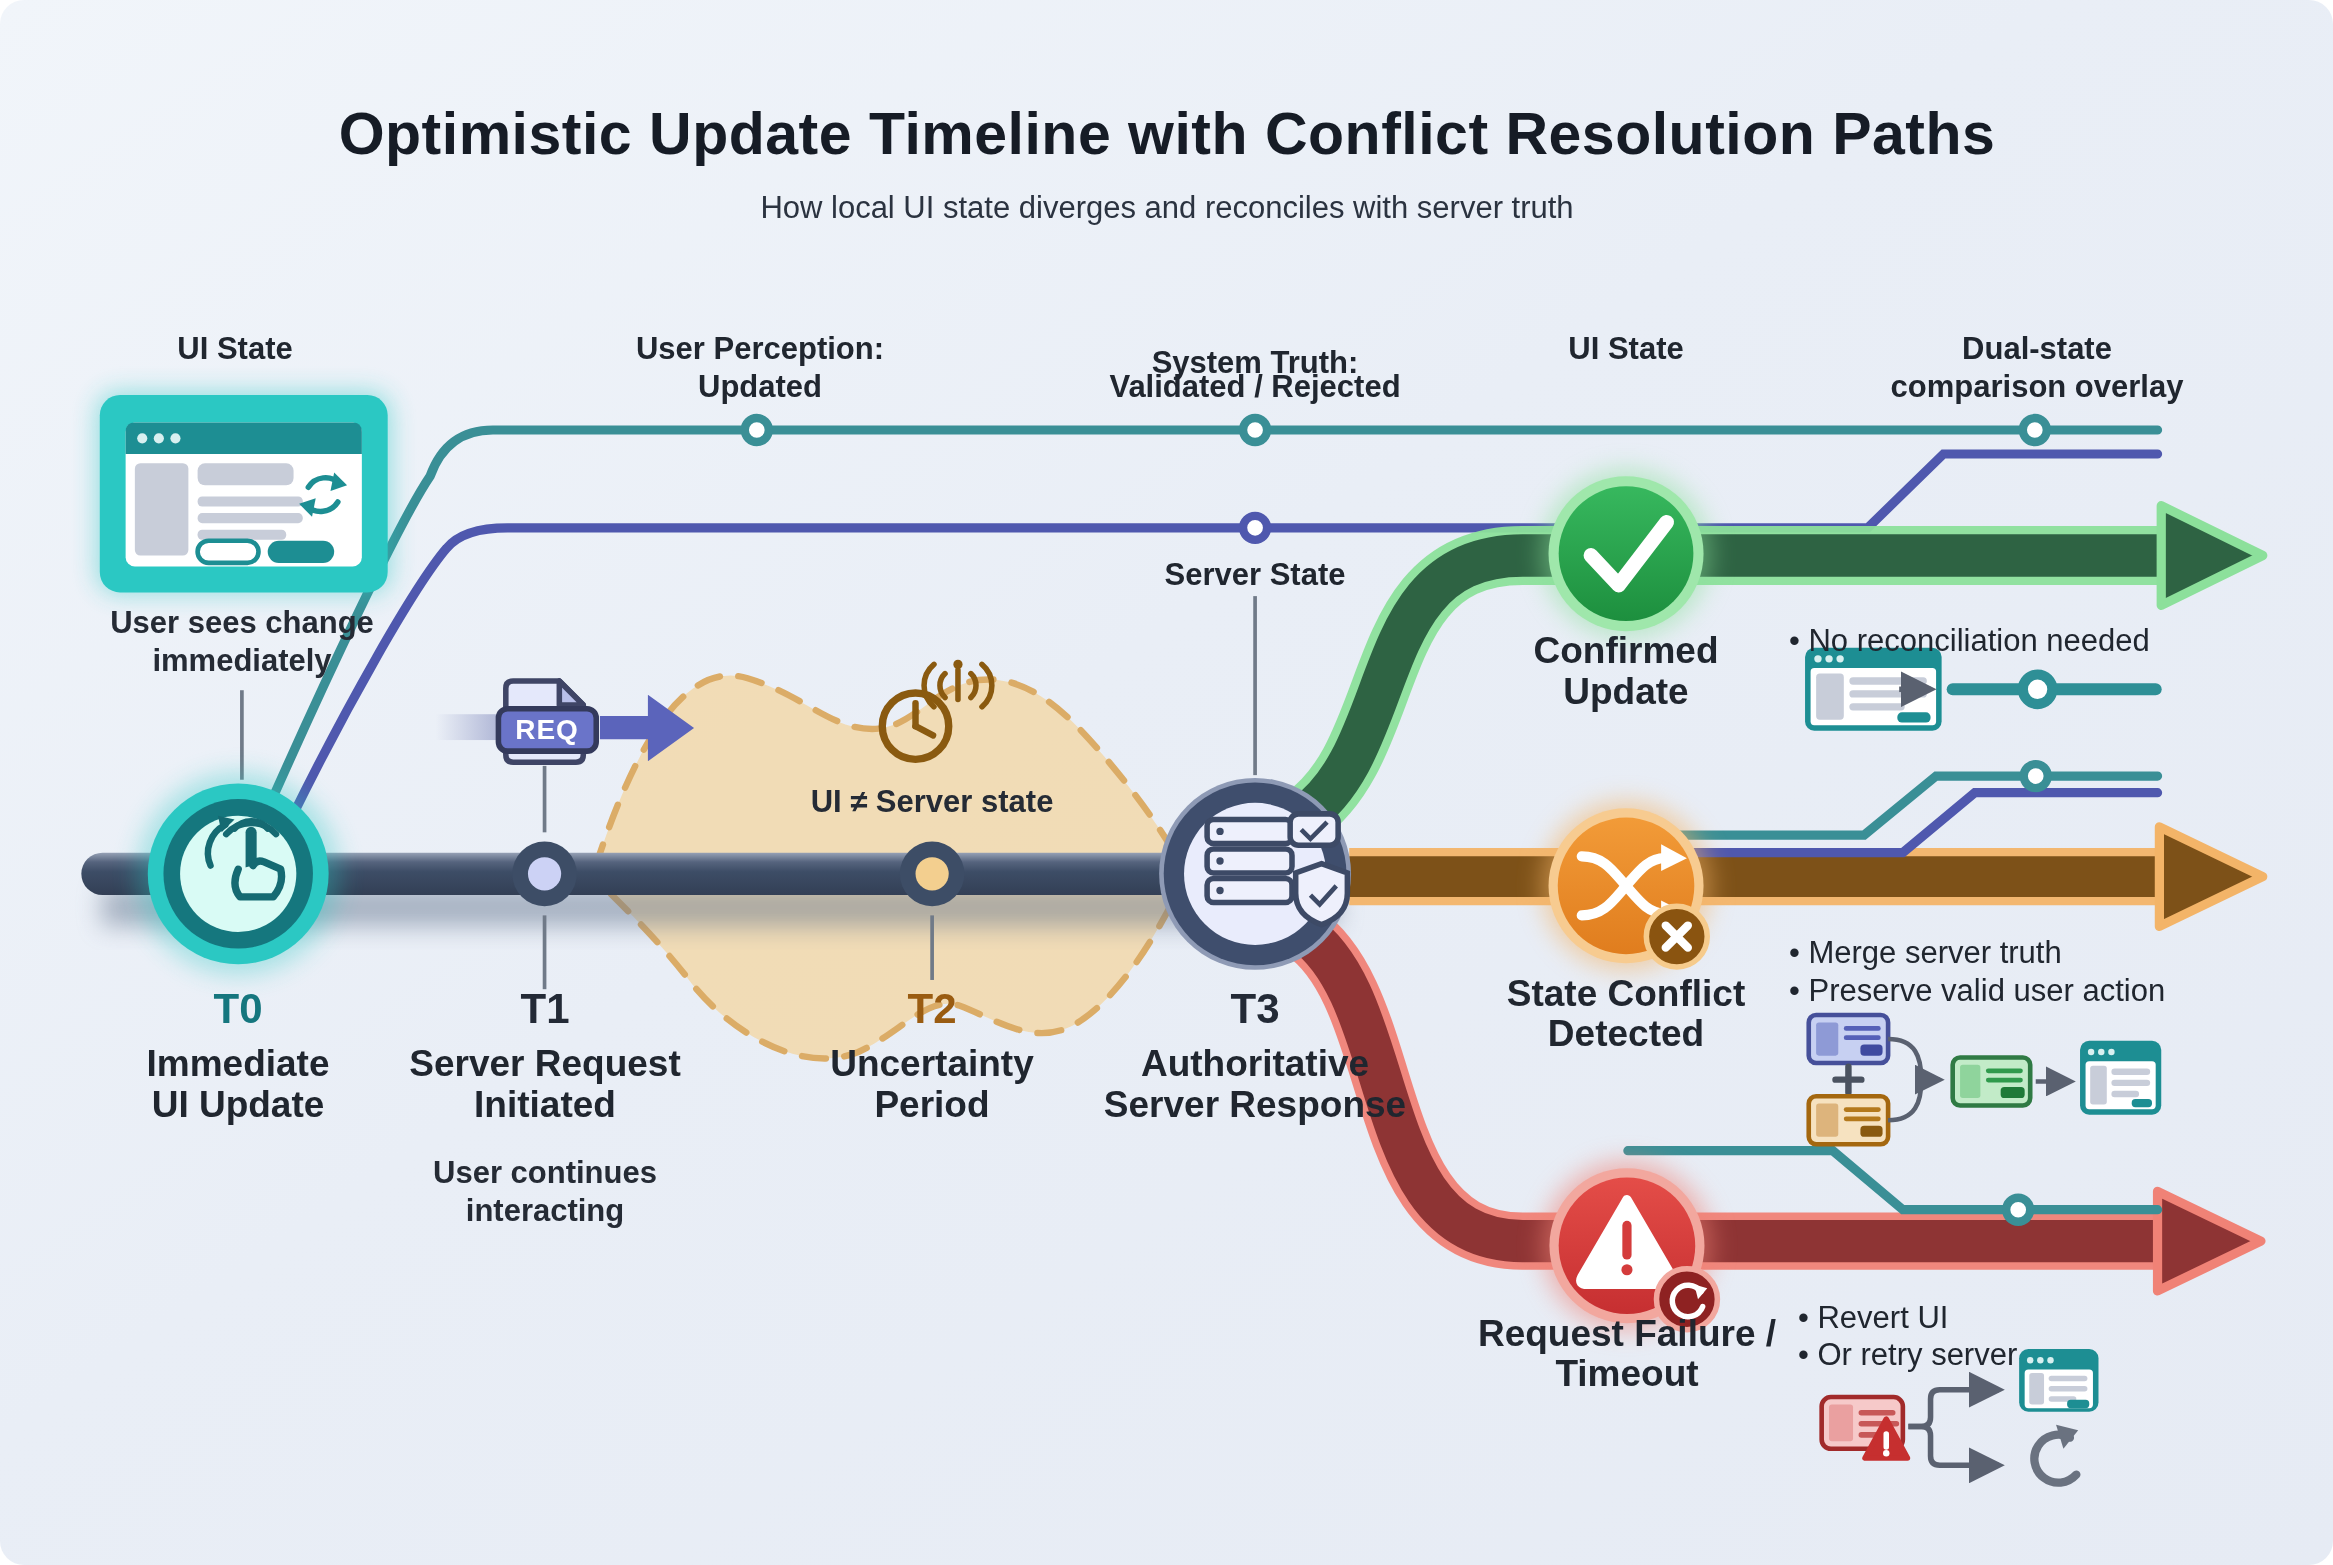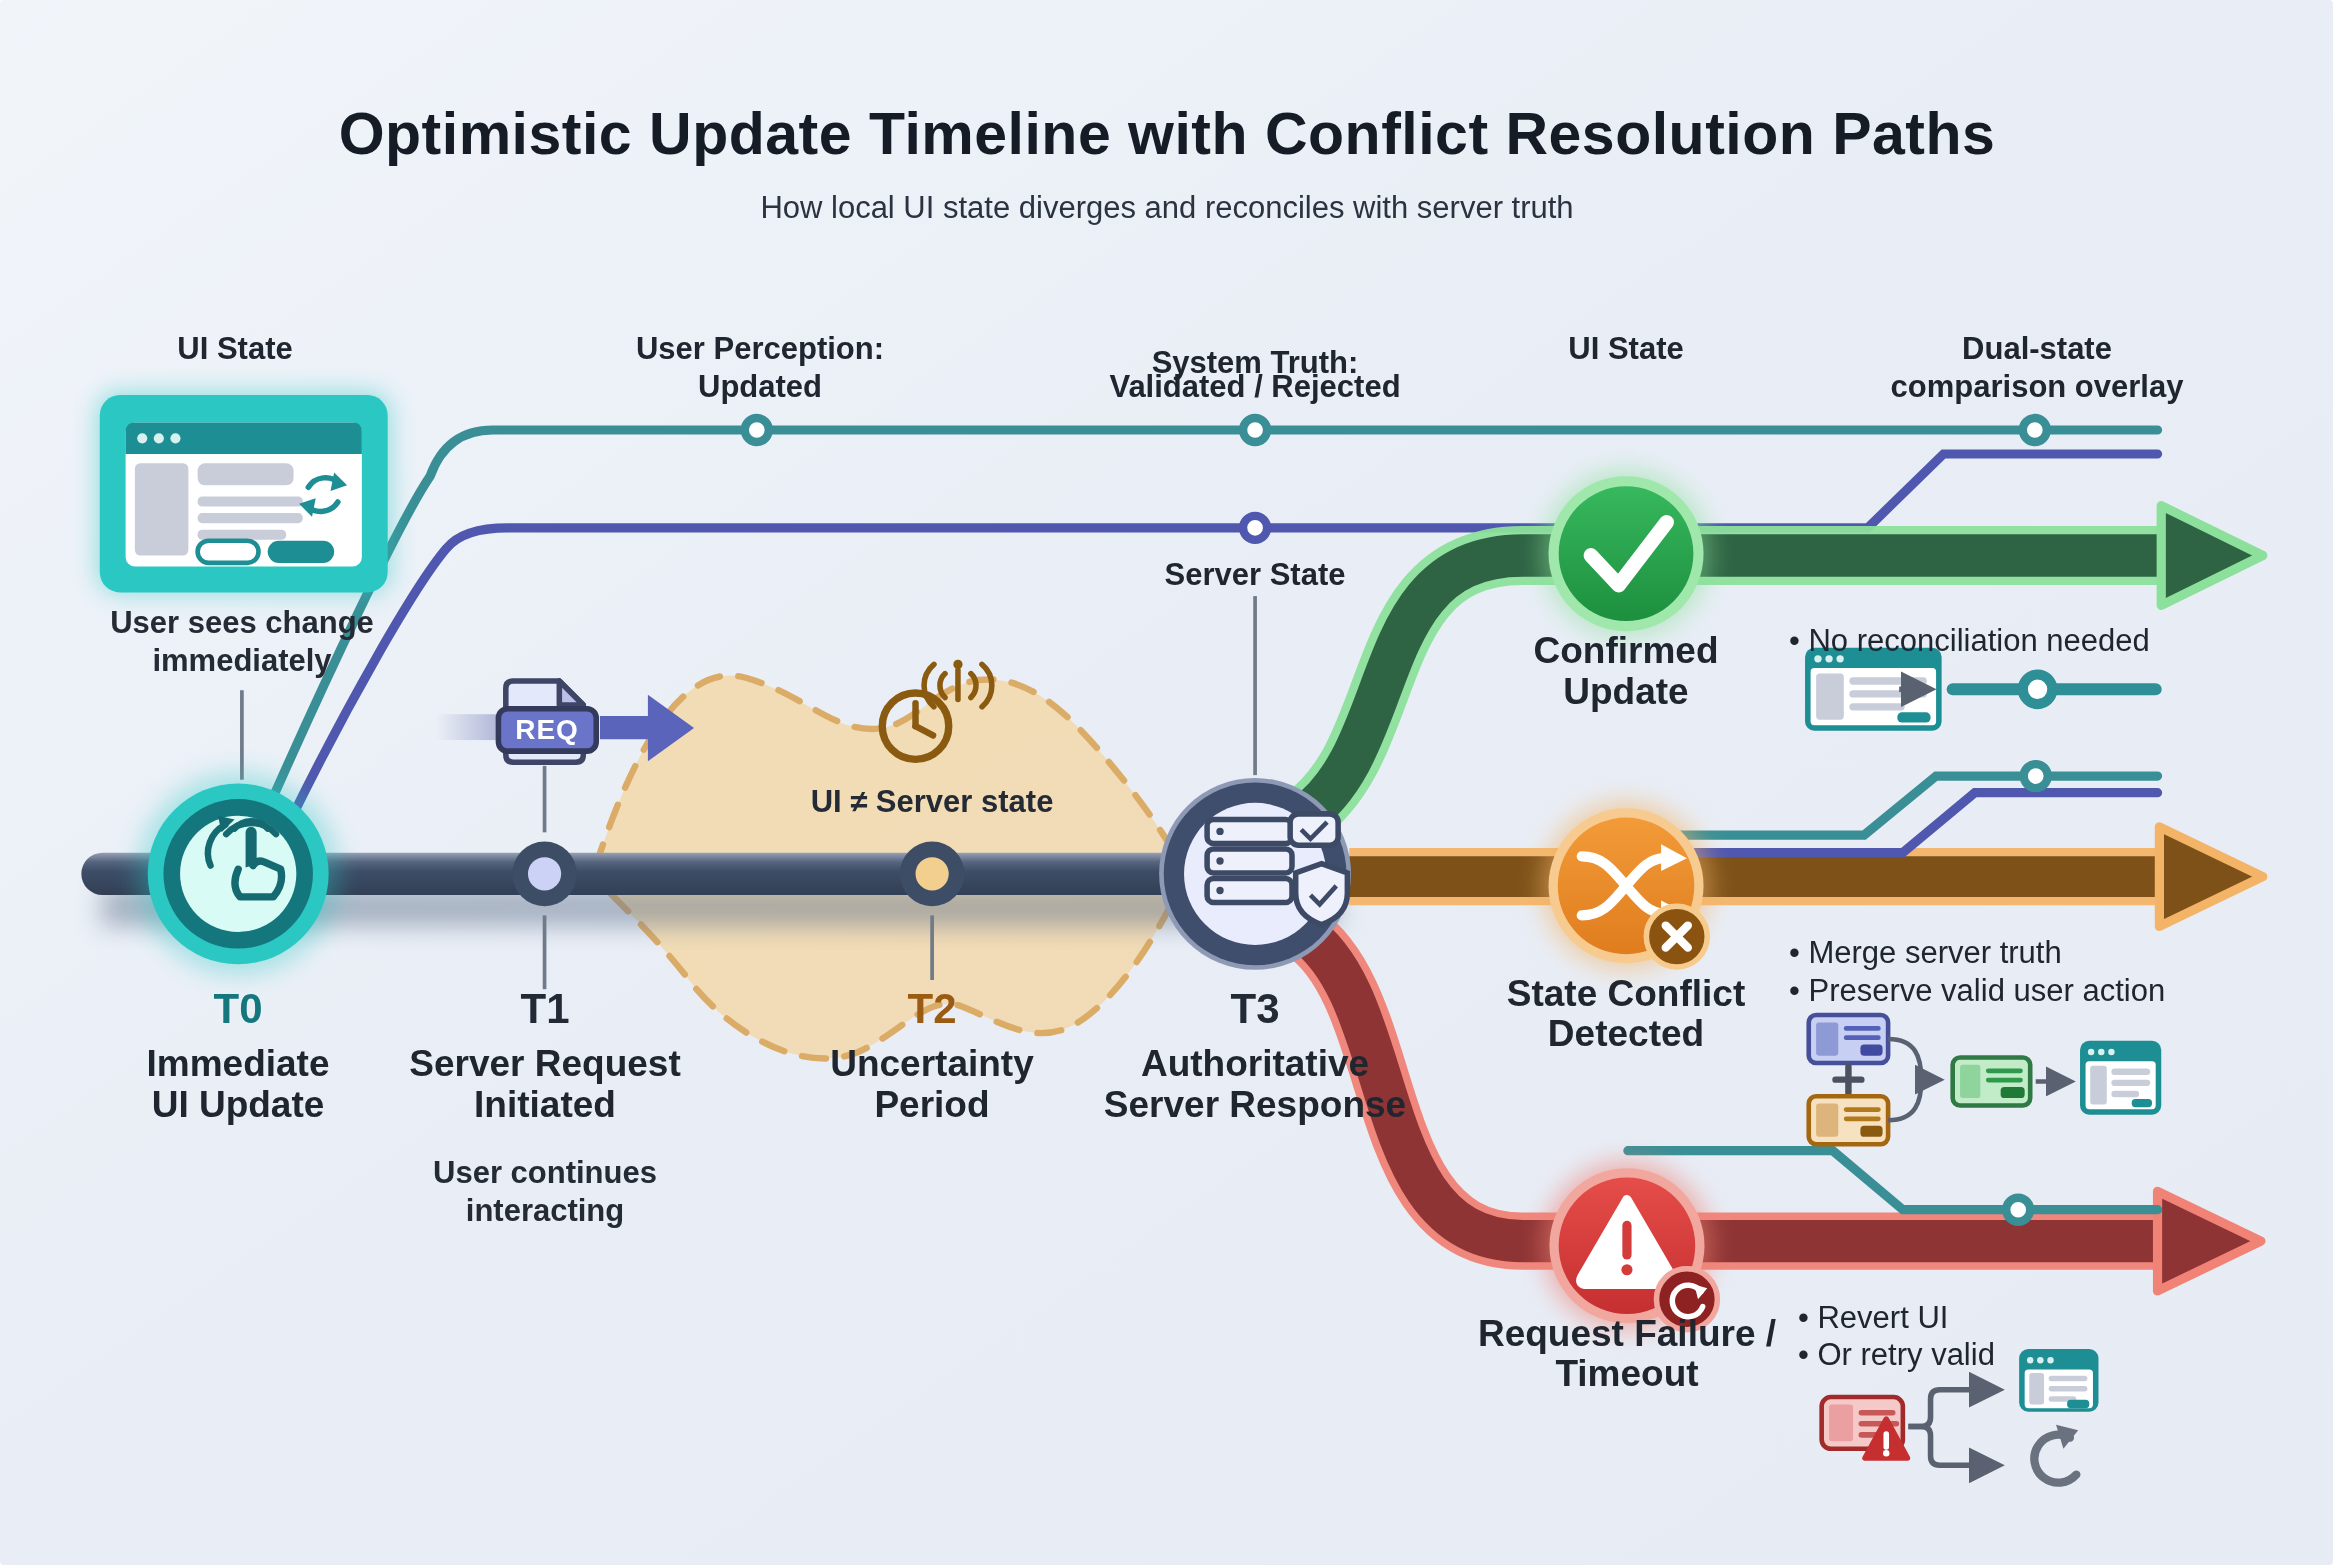--- a/index.html
+++ b/index.html
@@ -1,19 +1,19 @@
 <!DOCTYPE html>
 <html style="font-size:14.8px"><head>
 <meta charset="utf-8">
 <style>
   html,body{margin:0;padding:0;background:#ffffff;}
   .canvas{
     position:relative;width:2333px;height:1565px;overflow:hidden;
     background:linear-gradient(145deg,#f1f5fa 0%,#e9eef6 45%,#e6ebf4 100%);
-    border-radius:4px;
+    border-radius:24px;
     font-family:"Liberation Sans", sans-serif;
     color:#1f2733;
   }
   .abs{position:absolute;white-space:nowrap;}
   .ctr{transform:translateX(-50%);text-align:center;}
   .title{font-size:59px;font-weight:700;letter-spacing:0.5px;color:#161c26;}
   .subtitle{font-size:31px;font-weight:500;color:#2b3340;}
   .lbl{font-size:31px;font-weight:700;line-height:39px;color:#20262f;}
   .tid{font-size:42px;font-weight:700;line-height:46px;color:#232a36;}
   .tid.teal{color:#15767e;}
@@ -378,16 +378,16 @@
 <div class="abs bullet" style="left:1789px;top:597px">•  No reconciliation needed</div>
 
 <div class="abs ctr ttl" style="left:1626px;top:973px">State Conflict</div>
 <div class="abs ctr ttl" style="left:1626px;top:1013px">Detected</div>
 <div class="abs bullet" style="left:1789px;top:909px">•  Merge server truth</div>
 <div class="abs bullet" style="left:1789px;top:947px">•  Preserve valid user action</div>
 
 <div class="abs ctr ttl" style="left:1627px;top:1313px">Request Failure /</div>
 <div class="abs ctr ttl" style="left:1627px;top:1353px">Timeout</div>
 <div class="abs bullet" style="left:1798px;top:1274px">•  Revert UI</div>
-<div class="abs bullet" style="left:1798px;top:1311px">•  Or retry valid</div>
+<div class="abs bullet" style="left:1798px;top:1311px">•  Or retry server</div>
 
 </div>
 
 
 </body></html>

